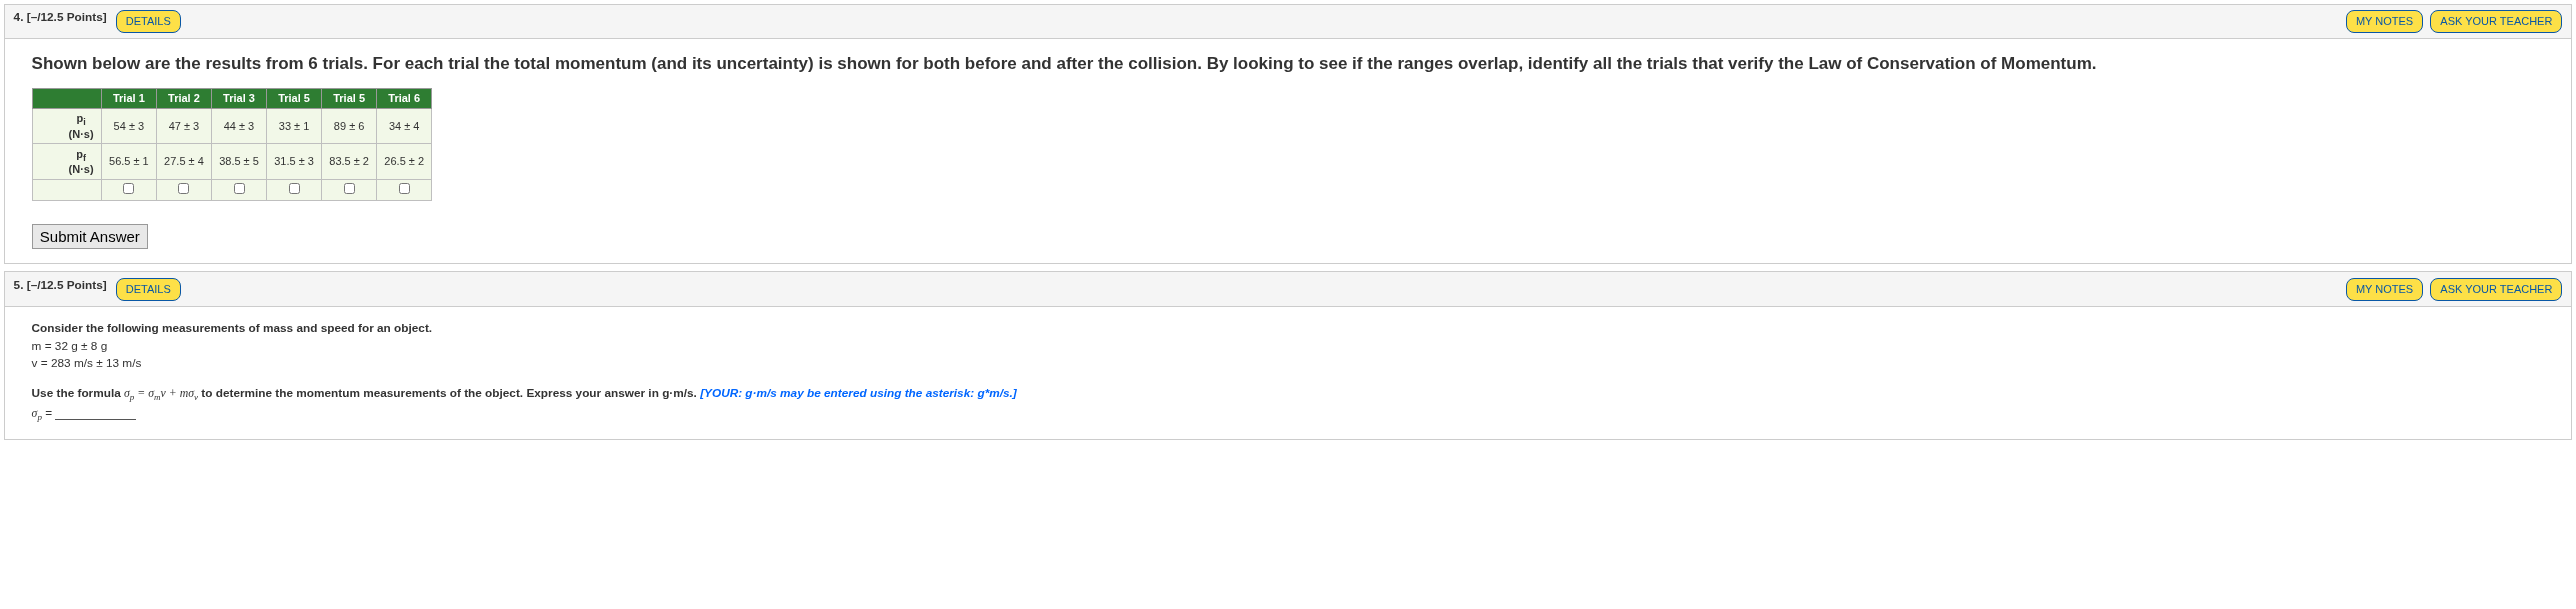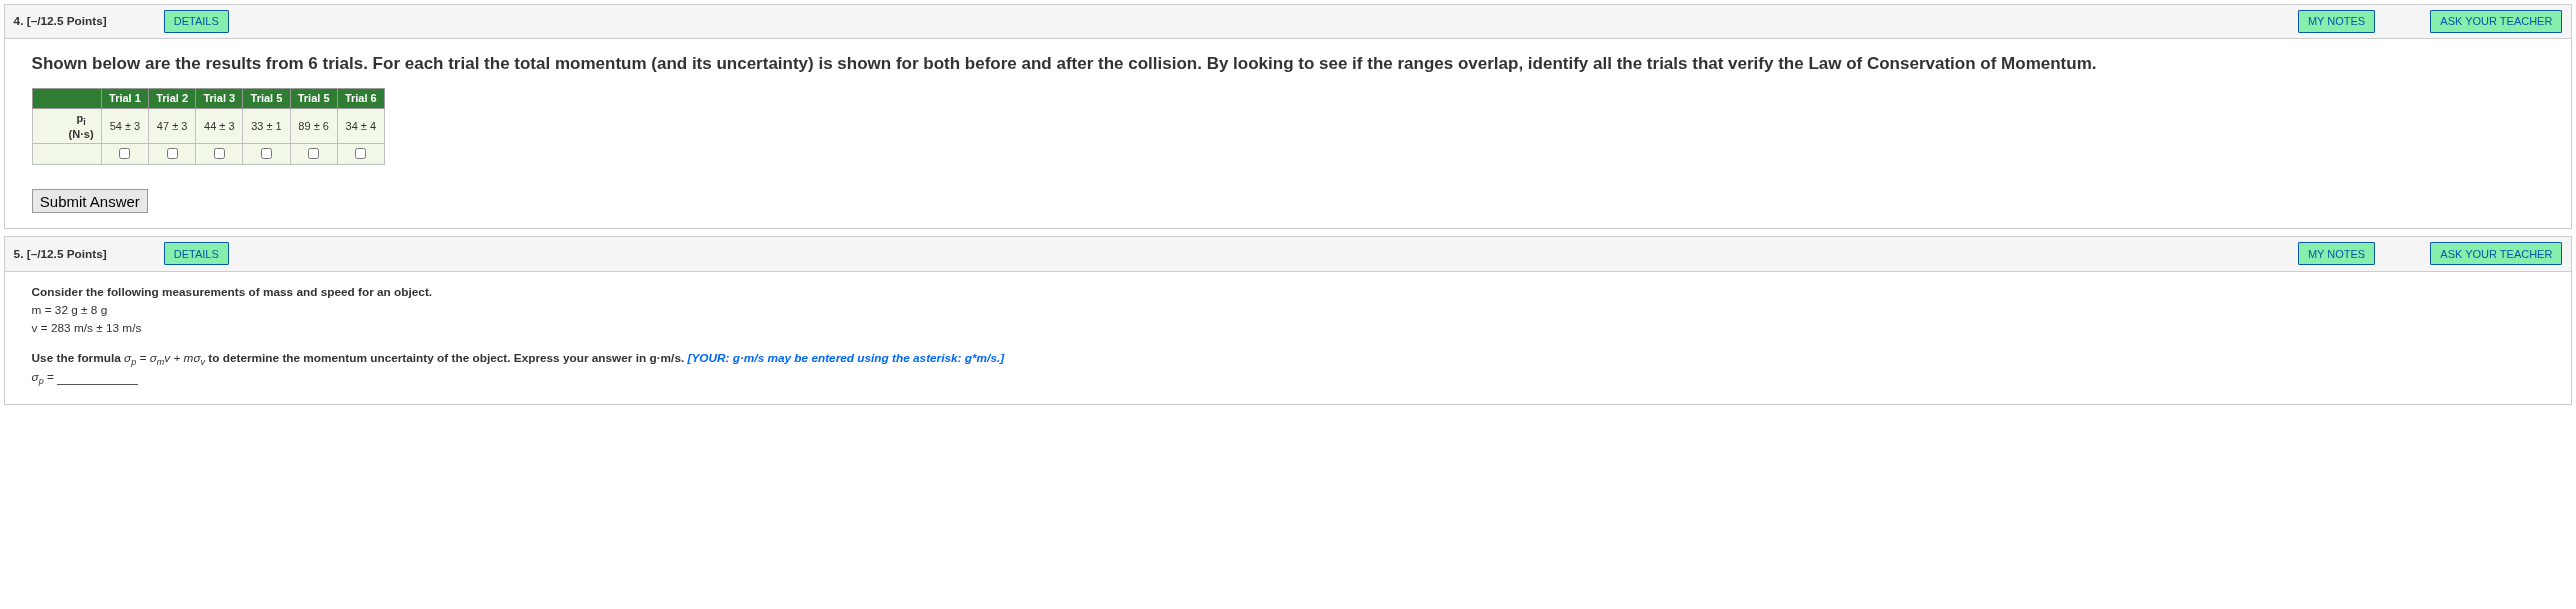--- a/index.html
+++ b/index.html
@@ -1,40 +1,40 @@
 <!DOCTYPE html>
 <html style="font-size:14.5px"><head>
   <meta charset="utf-8">
   <style>
     * { box-sizing: border-box; margin: 0; padding: 0; }
     body { font-family: Arial, Helvetica, sans-serif; font-size: 11.8px; color: #333; background: #fff; padding: 3.6px; }
     .question-block { border: 0.9px solid #ccc; margin-bottom: 7.2px; }
     .q-header { display: flex; align-items: center; justify-content: space-between; padding: 5.4px 9px; background: #f5f5f5; border-bottom: 0.9px solid #ccc; }
-    .q-header-left { display: flex; align-items: center; gap: 9px; }
+    .q-header-left { display: flex; align-items: flex-start; gap: 9px; }
     .q-points { font-weight: bold; font-size: 11.8px; }
-    .btn-outline { border: 0.9px solid #0957a5; color: #0957a5; background: #86efac; padding: 4.5px 9px; font-size: 11px; cursor: pointer; border-radius: 1px; margin-left: 48px; }
+    .btn-outline { border: 0.9px solid #0957a5; color: #0957a5; background: #fde047; padding: 4.5px 9px; font-size: 11px; cursor: pointer; border-radius: 8px; }
     .q-header-right { display: flex; gap: 7.2px; }
     .q-body { padding: 12.7px 27px 14.5px; }
     .q-text { font-weight: bold; font-size: 17px; margin-bottom: 11px; line-height: 1.45; }
     table.trials { border-collapse: collapse; font-size: 11px; }
     table.trials th { background: #2e7d32; color: #fff; border: 0.9px solid #999; padding: 3.6px 7.2px; font-weight: bold; text-align: center; }
     table.trials th.corner { background: #2e7d32; }
     table.trials td { border: 0.9px solid #bfbfbf; padding: 3.6px 7.2px; text-align: center; background: #f2f8e8; }
     table.trials td.rowlabel { background: #f2f8e8; font-weight: bold; padding-left: 36px; }
     .pi-label, .pf-label { font-weight: bold; }
     .sub { font-size: 9px; vertical-align: sub; }
     .unit { font-weight: bold; }
     .check-row td { background: transparent; border: none; padding-top: 5.4px; }
     .check-row input[type=checkbox] { width: 11px; height: 11px; cursor: pointer; }
     .submit-btn { margin-top: 23.5px; padding: 2.7px 7.2px; background: #e8e8e8; border: 0.9px solid #999; font-size: 15px; cursor: pointer; }
     .q-text-normal { font-weight: bold; font-size: 11.8px; line-height: 1.5; }
     .measure { font-size: 11.8px; line-height: 1.5; }
     .formula-line { font-size: 11.8px; margin-top: 11px; line-height: 1.6; }
     .note { color: #0066ff; font-style: italic; font-weight: bold; }
-    .ital { font-style: italic; }
+    .ital { font-style: italic; font-family: Liberation Serif, serif; }
     input.answer { width: 81px; height: 14.5px; font-size: 11px; border: none; border-bottom: 0.9px solid #555; background: transparent; padding: 0 1.8px; }
   </style>
 </head>
 <body>
 
 <div class="question-block">
   <div class="q-header">
     <div class="q-header-left">
       <span class="q-points"><span>4.</span> <span>[–/12.5 Points]</span></span>
       <button class="btn-outline">DETAILS</button>
@@ -63,20 +63,32 @@
           <span class="pi-label"><span>p</span><span class="sub">i</span></span><br>
           <span class="unit">(N·s)</span>
         </td>
         <td>54 ± 3</td>
         <td>47 ± 3</td>
         <td>44 ± 3</td>
         <td>33 ± 1</td>
         <td>89 ± 6</td>
         <td>34 ± 4</td>
       </tr>
+      <tr>
+        <td class="rowlabel">
+          <span class="pf-label"><span>p</span><span class="sub">f</span></span><br>
+          <span class="unit">(N·s)</span>
+        </td>
+        <td>56.5 ± 1</td>
+        <td>27.5 ± 4</td>
+        <td>38.5 ± 5</td>
+        <td>31.5 ± 3</td>
+        <td>83.5 ± 2</td>
+        <td>26.5 ± 2</td>
+      </tr>
       <tr class="check-row">
         <td></td>
         <td><input type="checkbox" style=""></td>
         <td><input type="checkbox" style=""></td>
         <td><input type="checkbox" style=""></td>
         <td><input type="checkbox" style=""></td>
         <td><input type="checkbox" style=""></td>
         <td><input type="checkbox" style=""></td>
       </tr>
     </tbody>
@@ -98,21 +110,21 @@
     </div>
   </div>
   <div class="q-body">
     <p class="q-text-normal">Consider the following measurements of mass and speed for an object.</p>
     <p class="measure">m = 32 g ± 8 g</p>
     <p class="measure">v = 283 m/s ± 13 m/s</p>
 
     <p class="formula-line">
       <b><span>Use the formula  </span></b>
       <span class="ital"><span>σ</span><span class="sub">p</span><span> = </span><span>σ</span><span class="sub">m</span><span>v + m</span><span>σ</span><span class="sub">v</span></span>
-      <b><span>  to determine the momentum uncertainty of the object. Express your answer in g·m/s. </span></b>
+      <b><span>  to determine the momentum measurements of the object. Express your answer in g·m/s. </span></b>
       <span class="note">[YOUR: g·m/s may be entered using the asterisk: g*m/s.]</span>
     </p>
 
     <p class="measure">
       <span class="ital"><span>σ</span><span class="sub">p</span></span><span> = </span>
       <input class="answer" type="text" style="">
     </p>
   </div>
 </div>
 

